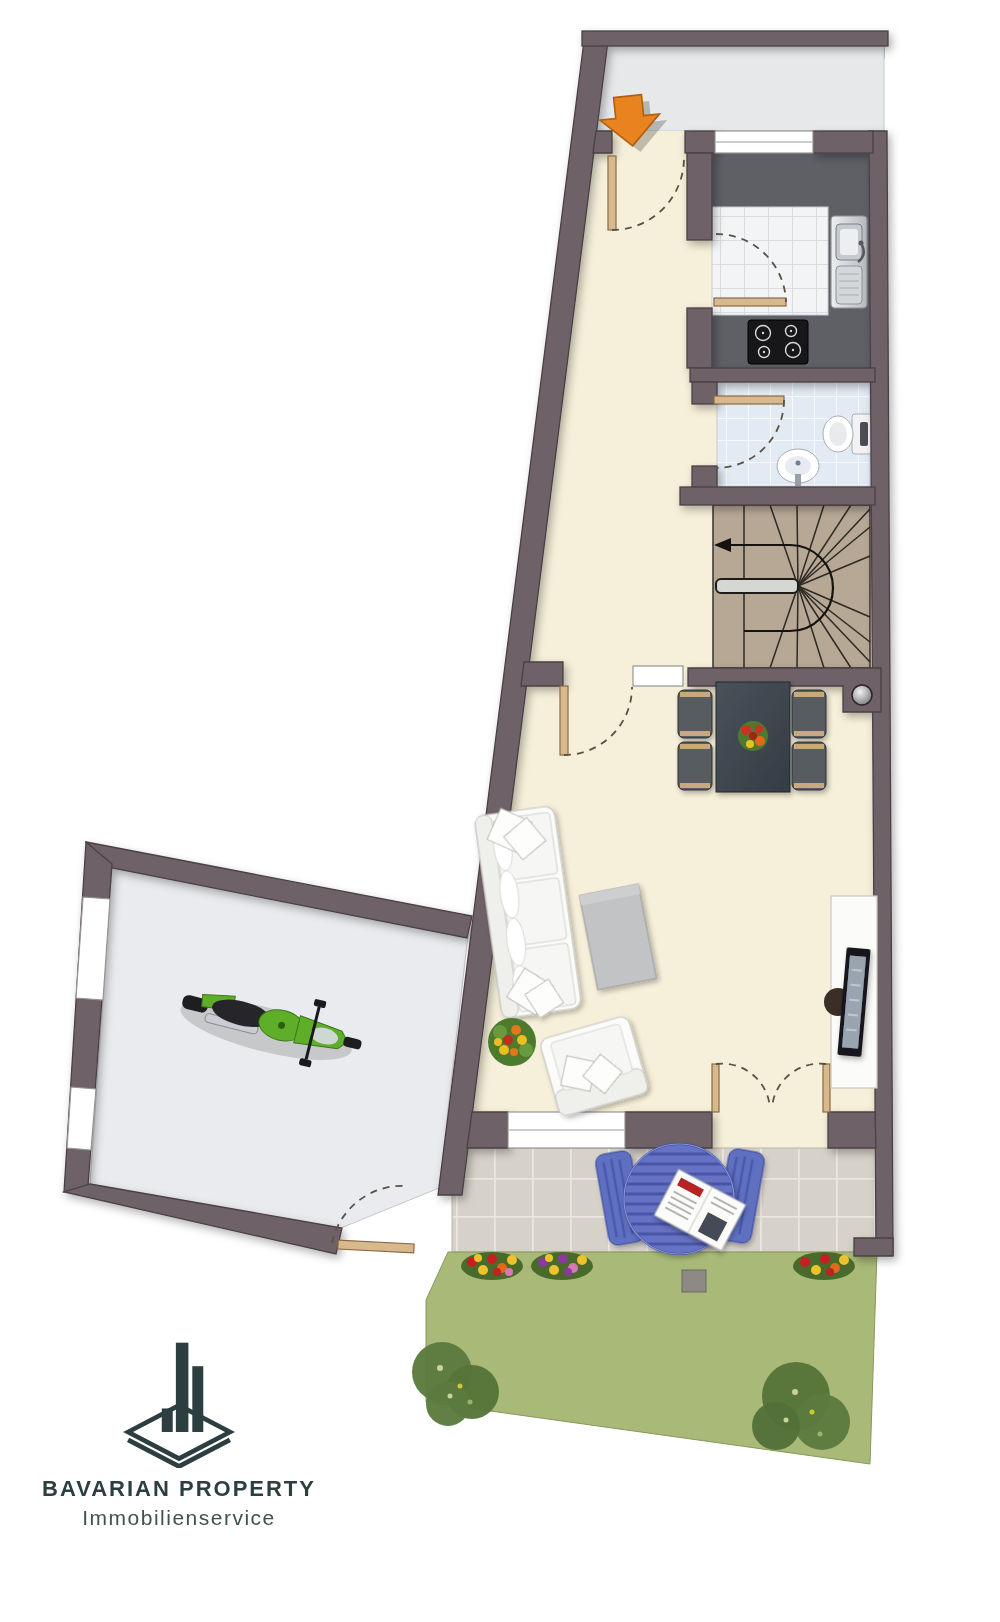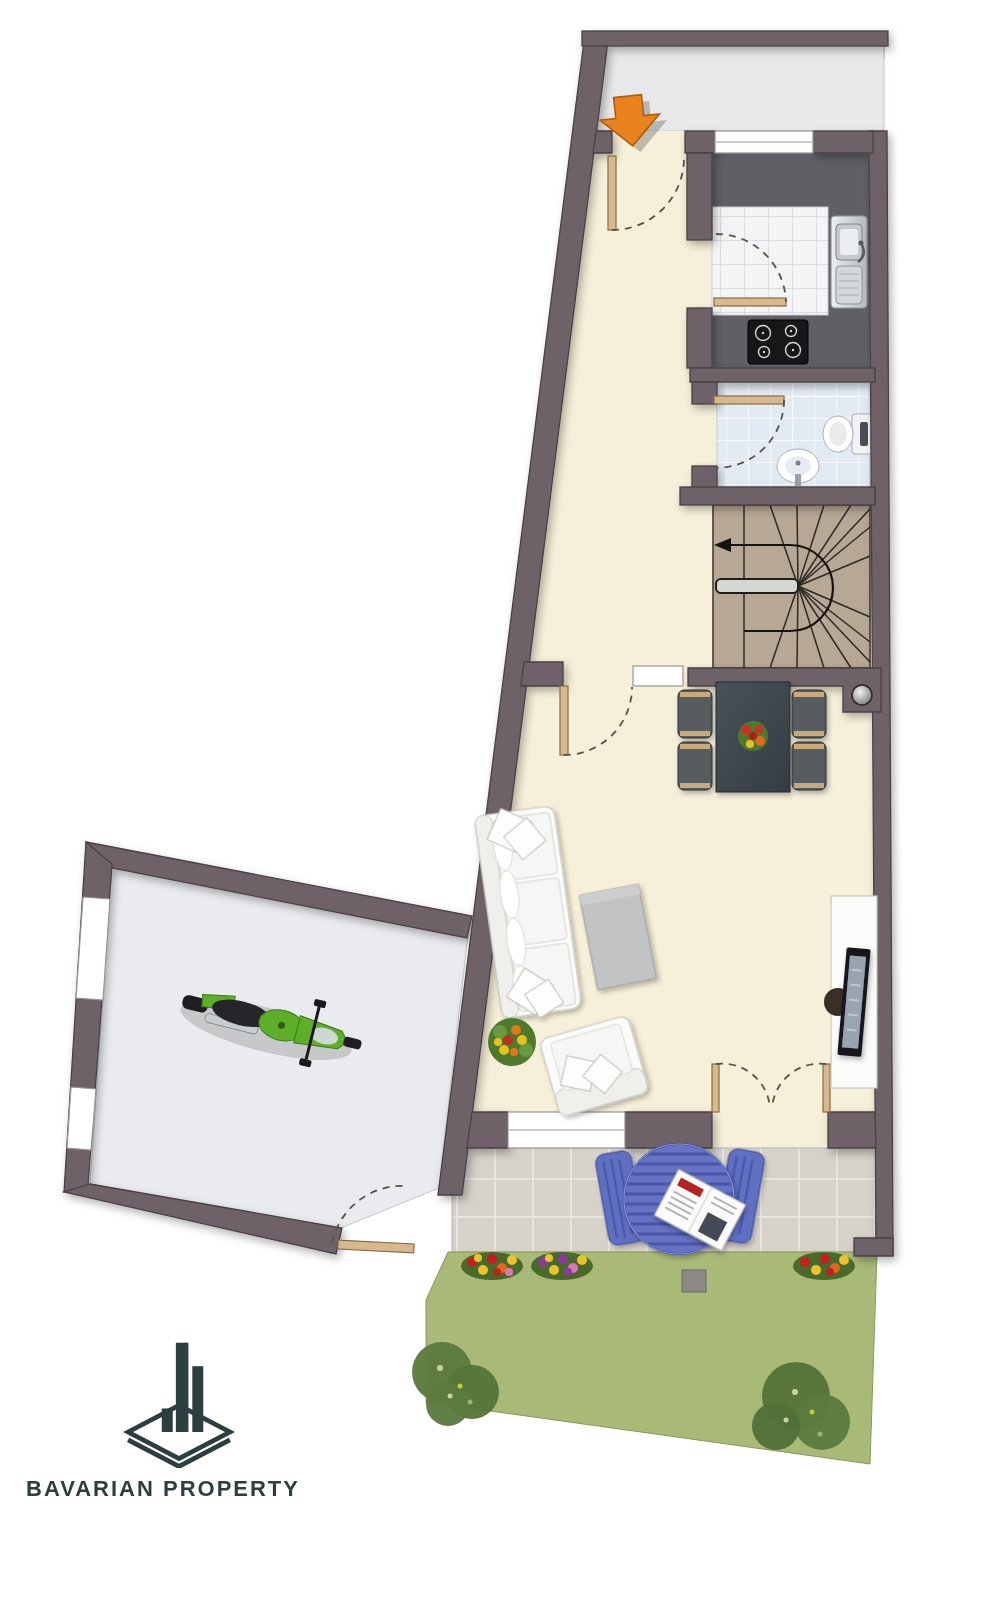--- a/index.html
+++ b/index.html
@@ -11,21 +11,21 @@
   .entry{fill:var(--entry,#e7e8ea);stroke:#c9cacd;stroke-width:1;}
   .gfloor{fill:var(--garage-floor,#e9ebee);stroke:#c4c6c9;stroke-width:1;}
   .win{fill:#ffffff;stroke:#97948f;stroke-width:1.2;}
   .door-leaf{fill:var(--door-wood,#d8b98e);stroke:#8a6a42;stroke-width:1.2;}
   .swing{fill:none;stroke:#5a5248;stroke-width:1.8;stroke-dasharray:7 6;}
   .tread{stroke:#2e2a24;stroke-width:1.5;}
   .counter{fill:var(--counter,#5f6066);}
   .white-f{fill:#fbfbf9;stroke:#c6c6c2;stroke-width:1.2;}
   .lawn{fill:var(--lawn,#a9b977);stroke:#87985c;stroke-width:1;}
   
-  .logo{position:absolute;left:26px;top:1338px;width:306px;color:var(--logo,#2c3e40);}
+  .logo{position:absolute;left:26px;top:1338px;width:306px;text-align:center;color:var(--logo,#2c3e40);}
   .logo svg{display:block;margin:0 auto;}
   .logo-title{margin-top:8px;font-size:22px;font-weight:bold;letter-spacing:2px;white-space:nowrap;}
   .logo-subtitle{margin-top:4px;font-size:21px;font-weight:400;letter-spacing:1.5px;color:var(--logo-sub,#41514f);}
 </style>
 </head>
 <body>
 
 <div class="stage">
 <svg class="plan" width="1000" height="1622" viewBox="0 0 1000 1622">
   <defs>
@@ -382,14 +382,15 @@
       <polygon points="3,96 68,62 133,96 68,130"></polygon>
       <polyline points="3,106 68,140 133,106"></polyline>
     </g>
     <g fill="var(--logo,#2c3e40)">
       <rect x="46" y="66" width="14" height="30"></rect>
       <rect x="64" y="-18" width="16" height="114"></rect>
       <rect x="85" y="12" width="14" height="84"></rect>
     </g>
   </svg>
   <div class="logo-title">BAVARIAN PROPERTY</div>
+  <div class="logo-subtitle">Immobilienservice</div>
 </div>
 </div>
 
 </body></html>

